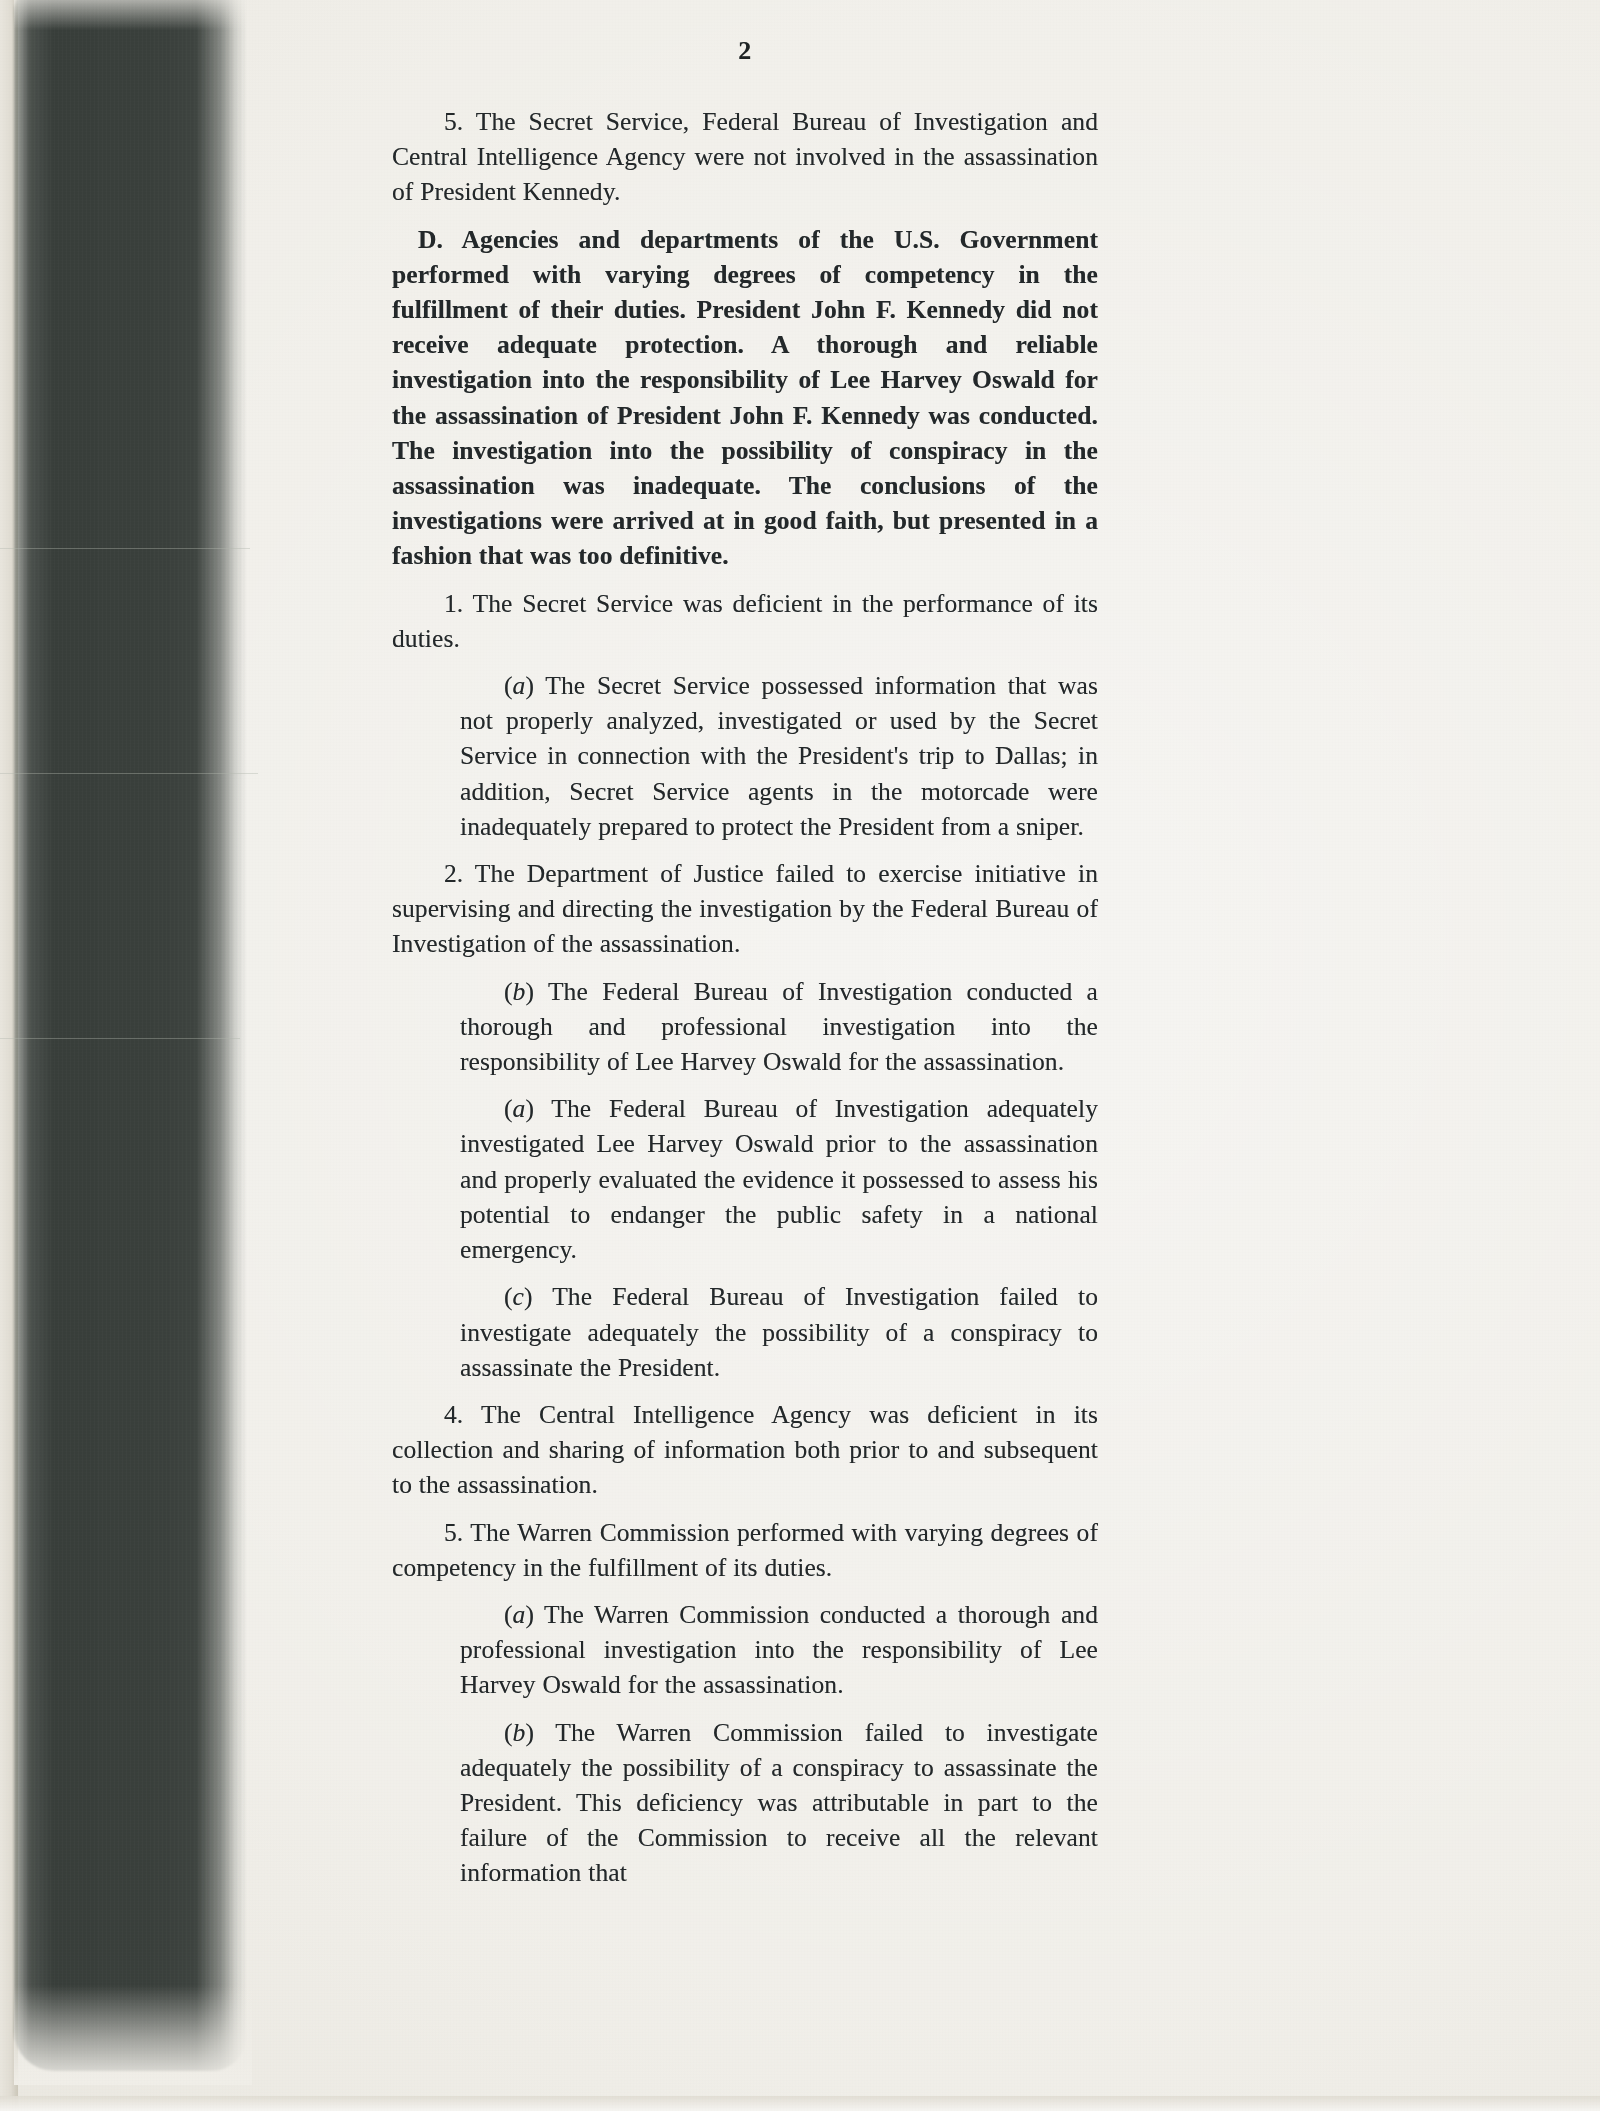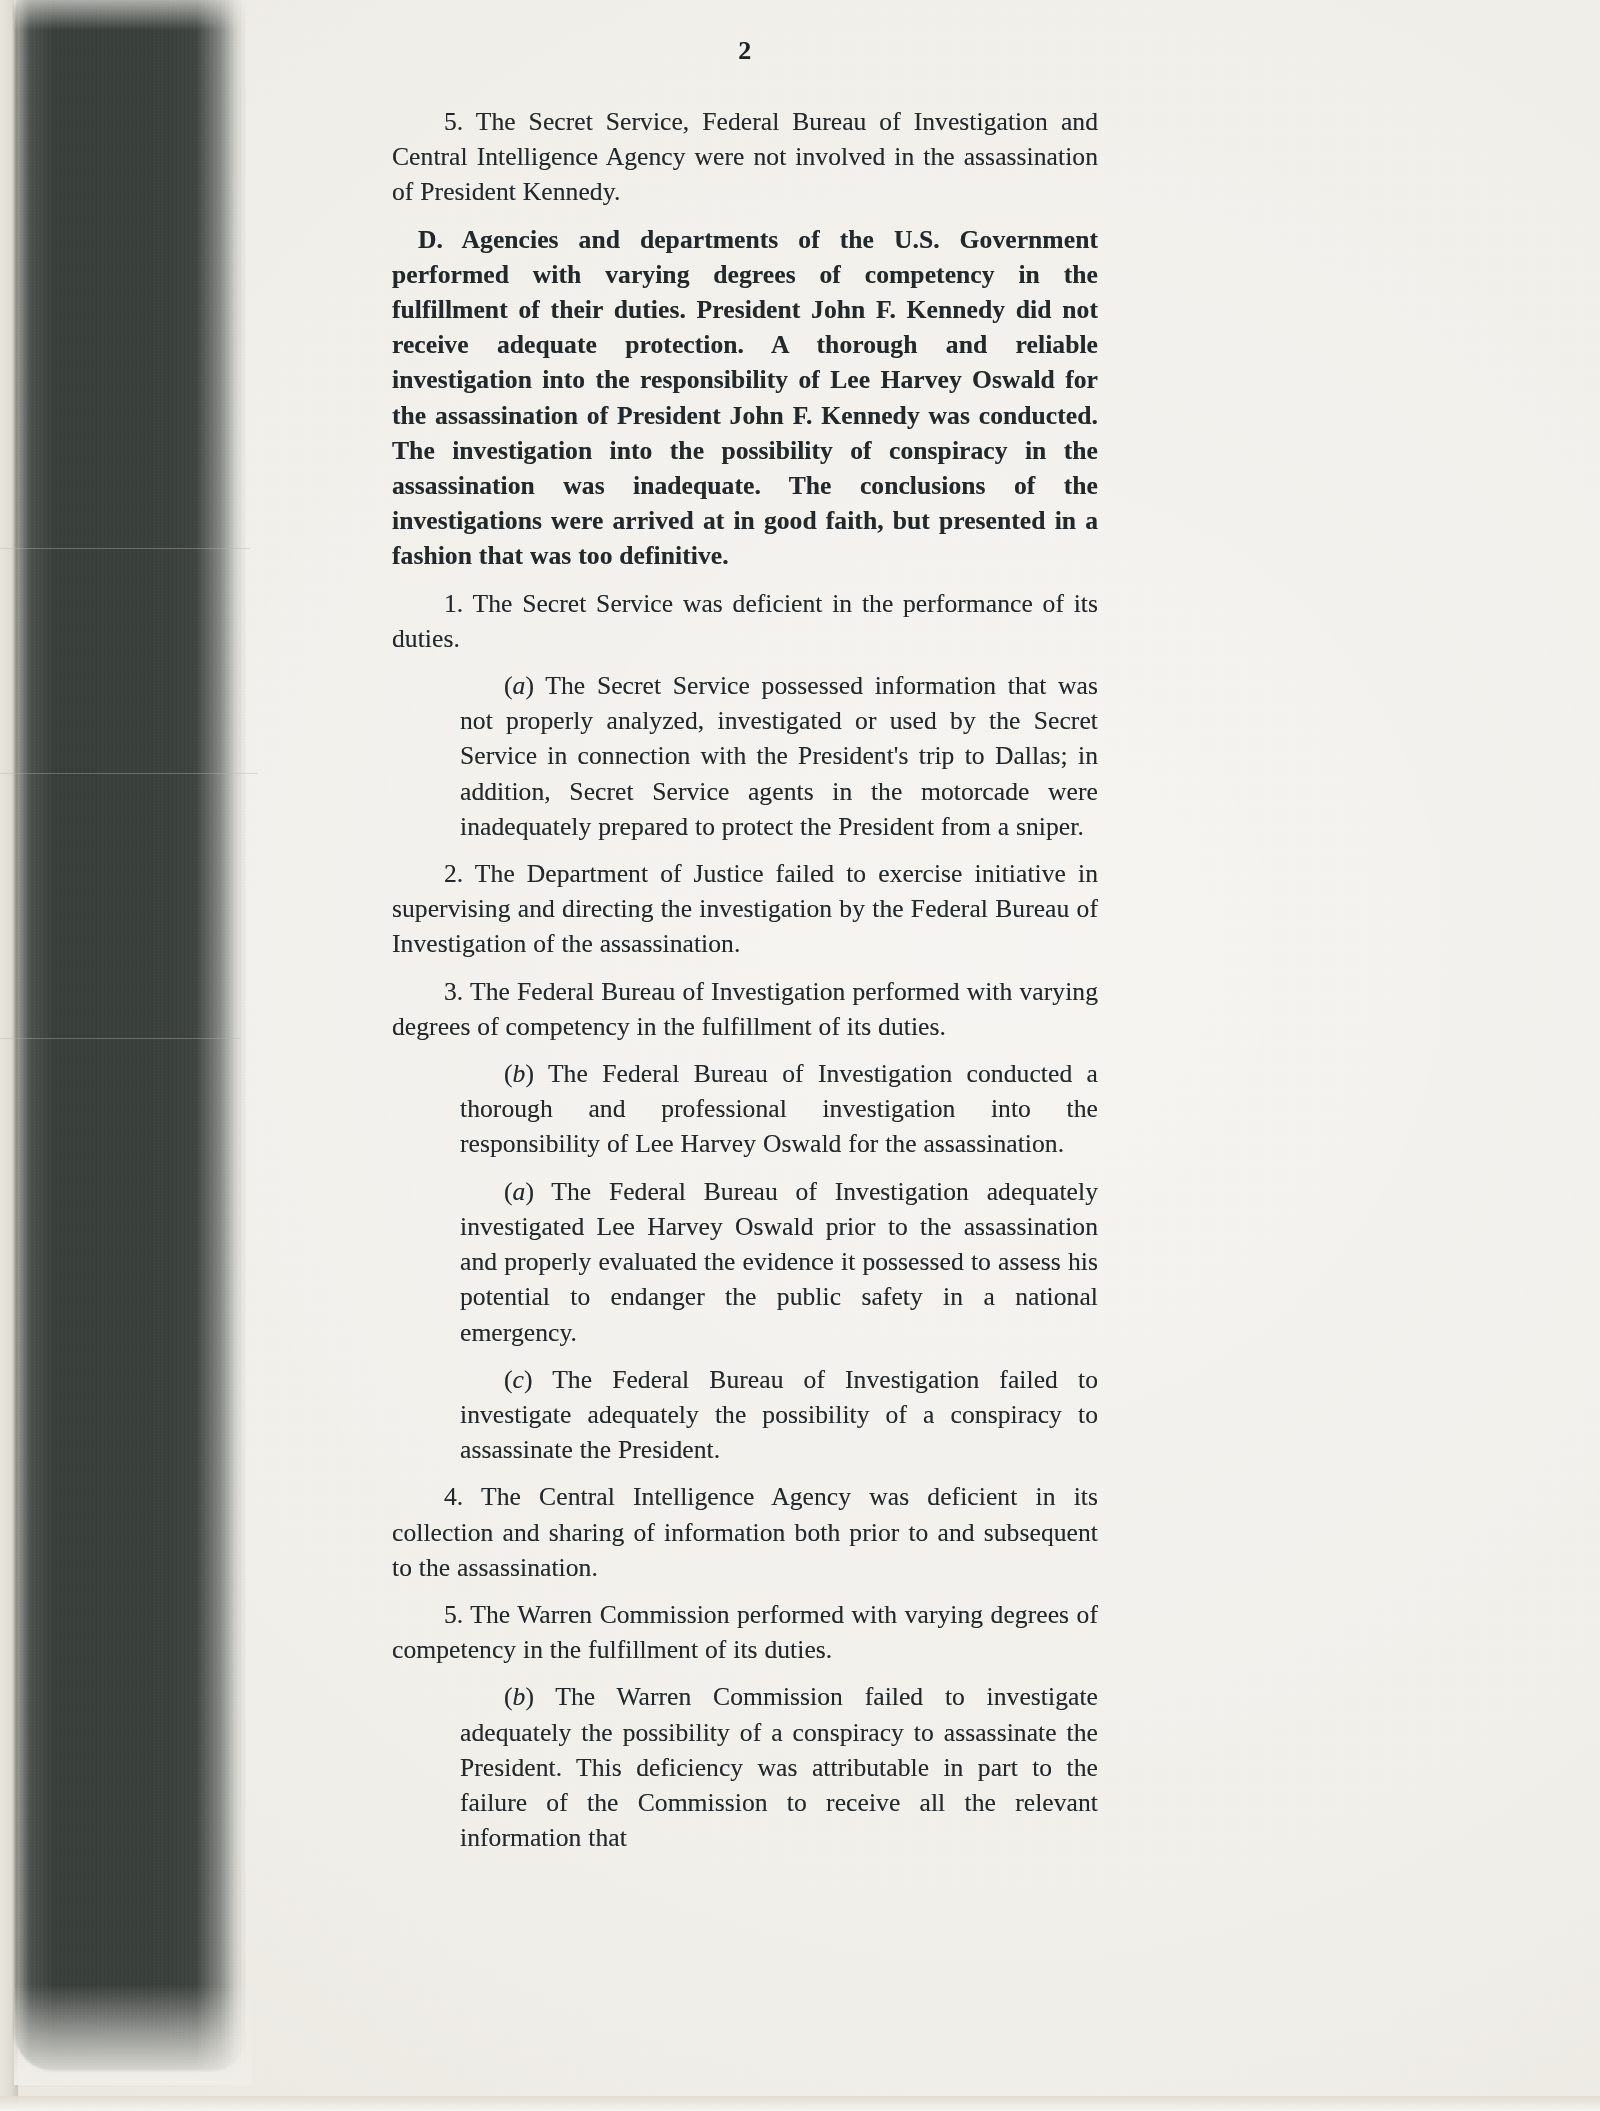--- a/index.html
+++ b/index.html
@@ -190,25 +190,25 @@
   <div class="crease" style="left:0px;  top:1038px; width:240px;"></div>
 
   <div id="text-column">
     <div id="page-number">2</div>
     <div id="body-text">
         <p class="lvl1"><span>5.</span><span> The Secret Service, Federal Bureau of Investigation and Central Intelligence Agency were not involved in the assassination of President Kennedy.</span></p>
         <p class="lvl0"><span>D.</span><span> Agencies and departments of the U.S. Government performed with varying degrees of competency in the fulfillment of their duties. President John F. Kennedy did not receive adequate protection. A thorough and reliable investigation into the responsibility of Lee Harvey Oswald for the assassination of President John F. Kennedy was conducted. The investigation into the possibility of conspiracy in the assassination was inadequate. The conclusions of the investigations were arrived at in good faith, but presented in a fashion that was too definitive.</span></p>
         <p class="lvl1"><span>1.</span><span> The Secret Service was deficient in the performance of its duties.</span></p>
         <p class="lvl2"><span>(<span class="mark">a</span>)</span><span> The Secret Service possessed information that was not properly analyzed, investigated or used by the Secret Service in connection with the President's trip to Dallas; in addition, Secret Service agents in the motorcade were inadequately prepared to protect the President from a sniper.</span></p>
         <p class="lvl1"><span>2.</span><span> The Department of Justice failed to exercise initiative in supervising and directing the investigation by the Federal Bureau of Investigation of the assassination.</span></p>
-        <p class="lvl1"><span>3.</span><span> The Federal Bureau of Investigation performed with varying degrees of competency in the fulfillment of its duties.</span></p>
         <p class="lvl2"><span>(<span class="mark">b</span>)</span><span> The Federal Bureau of Investigation conducted a thorough and professional investigation into the responsibility of Lee Harvey Oswald for the assassination.</span></p>
         <p class="lvl2"><span>(<span class="mark">a</span>)</span><span> The Federal Bureau of Investigation adequately investigated Lee Harvey Oswald prior to the assassination and properly evaluated the evidence it possessed to assess his potential to endanger the public safety in a national emergency.</span></p>
         <p class="lvl2"><span>(<span class="mark">c</span>)</span><span> The Federal Bureau of Investigation failed to investigate adequately the possibility of a conspiracy to assassinate the President.</span></p>
         <p class="lvl1"><span>4.</span><span> The Central Intelligence Agency was deficient in its collection and sharing of information both prior to and subsequent to the assassination.</span></p>
         <p class="lvl1"><span>5.</span><span> The Warren Commission performed with varying degrees of competency in the fulfillment of its duties.</span></p>
+        <p class="lvl2"><span>(<span class="mark">a</span>)</span><span> The Warren Commission conducted a thorough and professional investigation into the responsibility of Lee Harvey Oswald for the assassination.</span></p>
         <p class="lvl2"><span>(<span class="mark">b</span>)</span><span> The Warren Commission failed to investigate adequately the possibility of a conspiracy to assassinate the President. This deficiency was attributable in part to the failure of the Commission to receive all the relevant information that</span></p>
       </div>
   </div>
 
   <div id="bottom-edge"></div>
   <div id="grain-overlay"></div>
 </div>
 
 </body></html>

